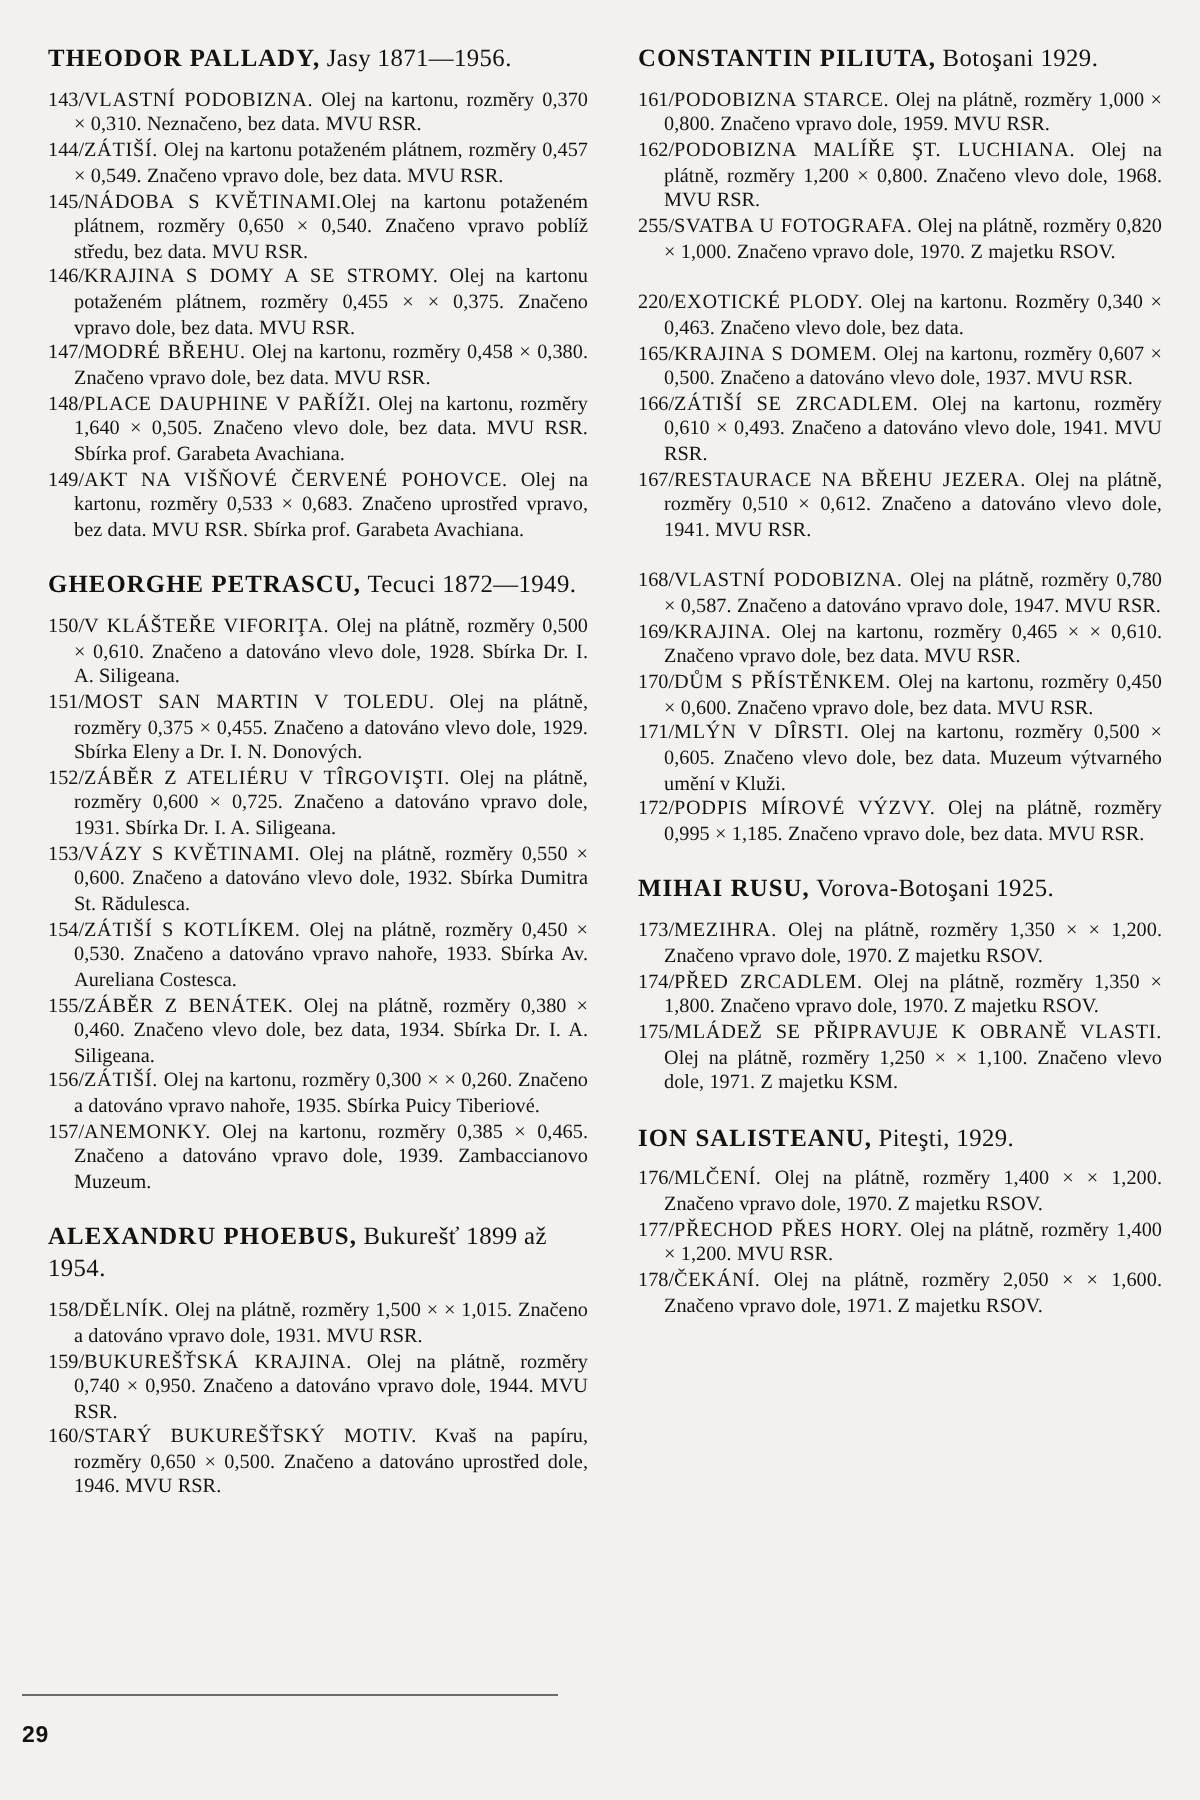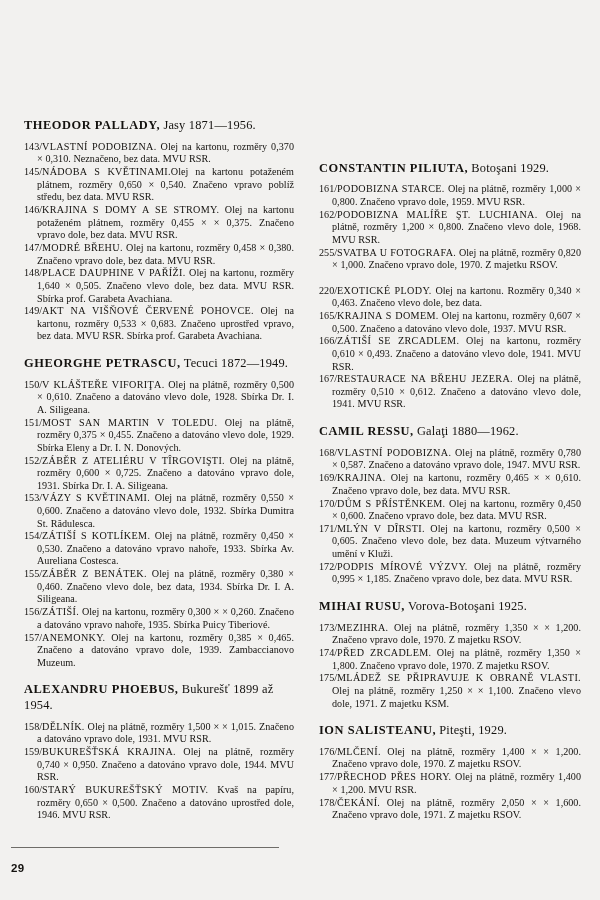--- a/index.html
+++ b/index.html
@@ -18,21 +18,21 @@
     position: relative;
     width: 600px;
     height: 900px;
     box-sizing: border-box;
     padding: 22px 18px 0 24px;
     background: #f2f1ef;
   }
   .columns {
     display: flex;
     flex-direction: row;
-    align-items: flex-end;
+    align-items: flex-start;
     gap: 25px;
     height: 800px;
   }
   .column {
     width: 270px;
     flex: 0 0 270px;
   }
   .col-right { width: 262px; flex: 0 0 262px; }
 
   
@@ -100,20 +100,21 @@
 </head>
 <body>
 
 <div class="page">
   <div class="columns">
     <div class="column col-left">
         <div class="artist-block">
           <div class="artist"><span class="nm">THEODOR PALLADY,</span> <span class="pl">Jasy 1871—1956.</span></div>
           <div class="entries">
             <p class="entry"><span class="num">143/</span><span class="ttl">VLASTNÍ PODOBIZNA.</span><span class="bdy"> Olej na kartonu, rozměry 0,370 × 0,310. Neznačeno, bez data. MVU RSR.</span></p>
+            <p class="entry"><span class="num">144/</span><span class="ttl">ZÁTIŠÍ.</span><span class="bdy"> Olej na kartonu potaženém plátnem, rozměry 0,457 × 0,549. Značeno vpravo dole, bez data. MVU RSR.</span></p>
             <p class="entry"><span class="num">145/</span><span class="ttl">NÁDOBA S KVĚTINAMI.</span><span class="bdy">Olej na kartonu potaženém plátnem, rozměry 0,650 × 0,540. Značeno vpravo poblíž středu, bez data. MVU RSR.</span></p>
             <p class="entry"><span class="num">146/</span><span class="ttl">KRAJINA S DOMY A SE STROMY.</span><span class="bdy"> Olej na kartonu potaženém plátnem, rozměry 0,455 × × 0,375. Značeno vpravo dole, bez data. MVU RSR.</span></p>
             <p class="entry"><span class="num">147/</span><span class="ttl">MODRÉ BŘEHU.</span><span class="bdy"> Olej na kartonu, rozměry 0,458 × 0,380. Značeno vpravo dole, bez data. MVU RSR.</span></p>
             <p class="entry"><span class="num">148/</span><span class="ttl">PLACE DAUPHINE V PAŘÍŽI.</span><span class="bdy"> Olej na kartonu, rozměry 1,640 × 0,505. Značeno vlevo dole, bez data. MVU RSR. Sbírka prof. Garabeta Avachiana.</span></p>
             <p class="entry"><span class="num">149/</span><span class="ttl">AKT NA VIŠŇOVÉ ČERVENÉ POHOVCE.</span><span class="bdy"> Olej na kartonu, rozměry 0,533 × 0,683. Značeno uprostřed vpravo, bez data. MVU RSR. Sbírka prof. Garabeta Avachiana.</span></p>
           </div>
         </div>
         <div class="artist-block">
           <div class="artist"><span class="nm">GHEORGHE PETRASCU,</span> <span class="pl">Tecuci 1872—1949.</span></div>
           <div class="entries">
@@ -147,21 +148,20 @@
         </div>
         <div class="artist-block">
           <div class="entries">
             <p class="entry"><span class="num">220/</span><span class="ttl">EXOTICKÉ PLODY.</span><span class="bdy"> Olej na kartonu. Rozměry 0,340 × 0,463. Značeno vlevo dole, bez data.</span></p>
             <p class="entry"><span class="num">165/</span><span class="ttl">KRAJINA S DOMEM.</span><span class="bdy"> Olej na kartonu, rozměry 0,607 × 0,500. Značeno a datováno vlevo dole, 1937. MVU RSR.</span></p>
             <p class="entry"><span class="num">166/</span><span class="ttl">ZÁTIŠÍ SE ZRCADLEM.</span><span class="bdy"> Olej na kartonu, rozměry 0,610 × 0,493. Značeno a datováno vlevo dole, 1941. MVU RSR.</span></p>
             <p class="entry"><span class="num">167/</span><span class="ttl">RESTAURACE NA BŘEHU JEZERA.</span><span class="bdy"> Olej na plátně, rozměry 0,510 × 0,612. Značeno a datováno vlevo dole, 1941. MVU RSR.</span></p>
           </div>
         </div>
         <div class="artist-block">
-          <div class="artist"><span class="nm">CAMIL RESSU,</span> <span class="pl">Galaţi 1880—1962.</span></div>
           <div class="entries">
             <p class="entry"><span class="num">168/</span><span class="ttl">VLASTNÍ PODOBIZNA.</span><span class="bdy"> Olej na plátně, rozměry 0,780 × 0,587. Značeno a datováno vpravo dole, 1947. MVU RSR.</span></p>
             <p class="entry"><span class="num">169/</span><span class="ttl">KRAJINA.</span><span class="bdy"> Olej na kartonu, rozměry 0,465 × × 0,610. Značeno vpravo dole, bez data. MVU RSR.</span></p>
             <p class="entry"><span class="num">170/</span><span class="ttl">DŮM S PŘÍSTĚNKEM.</span><span class="bdy"> Olej na kartonu, rozměry 0,450 × 0,600. Značeno vpravo dole, bez data. MVU RSR.</span></p>
             <p class="entry"><span class="num">171/</span><span class="ttl">MLÝN V DÎRSTI.</span><span class="bdy"> Olej na kartonu, rozměry 0,500 × 0,605. Značeno vlevo dole, bez data. Muzeum výtvarného umění v Kluži.</span></p>
             <p class="entry"><span class="num">172/</span><span class="ttl">PODPIS MÍROVÉ VÝZVY.</span><span class="bdy"> Olej na plátně, rozměry 0,995 × 1,185. Značeno vpravo dole, bez data. MVU RSR.</span></p>
           </div>
         </div>
         <div class="artist-block">
           <div class="artist"><span class="nm">MIHAI RUSU,</span> <span class="pl">Vorova-Botoşani 1925.</span></div>

